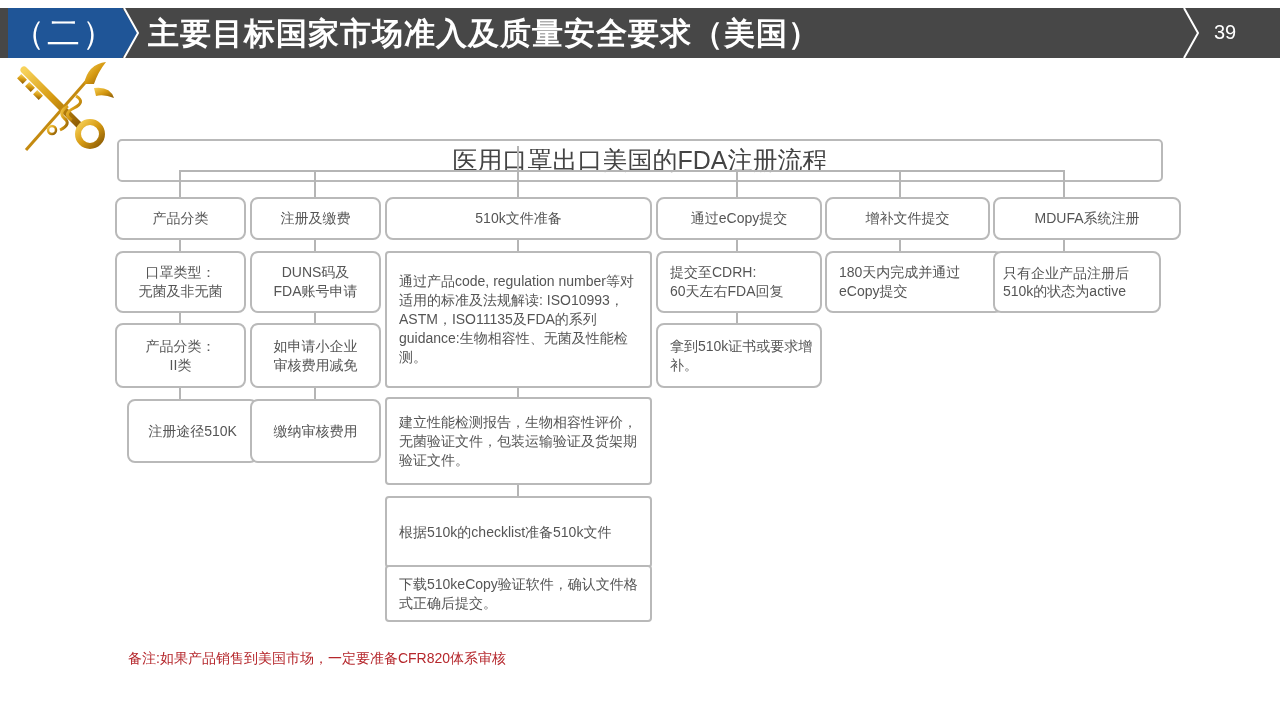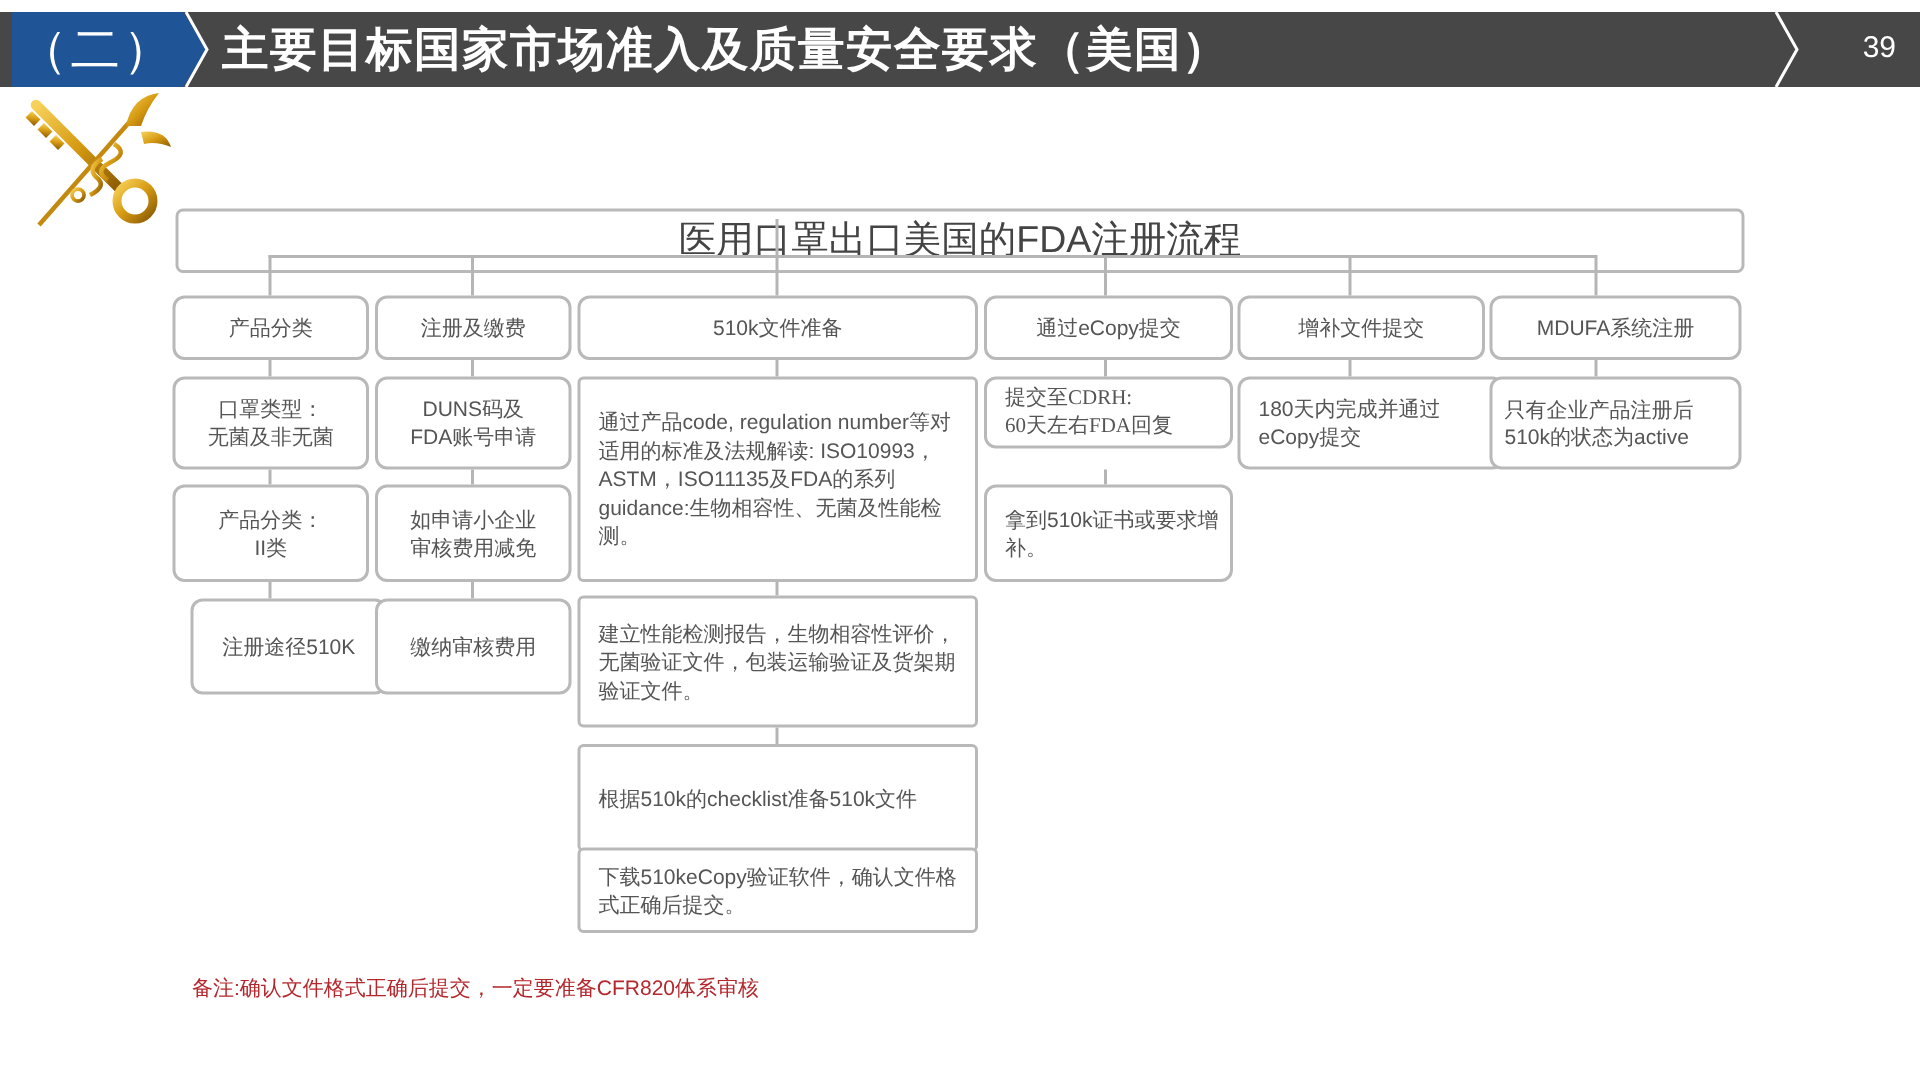--- a/index.html
+++ b/index.html
@@ -12,21 +12,21 @@
   
   .header-bar { left: 0; top: 8px; width: 1280px; height: 50px; background: #474747; }
   .header-section { left: 8px; top: 8px; height: 50px; width: 130px; background: #1f5597;
     clip-path: polygon(0 0, 114px 0, 130px 25px, 114px 50px, 0 50px); }
   .header-section-text { left: 12px; top: 8px; height: 50px; line-height: 50px; color: #fff;
     font-size: 33px; font-weight: normal; letter-spacing: 2px; white-space: nowrap; }
   .chev { width: 20px; height: 50px; top: 8px; }
   .header-title { left: 148px; top: 8px; height: 50px; line-height: 50px; color: #fff;
     font-size: 31px; font-weight: bold; white-space: nowrap; letter-spacing: 1px; }
   .page-num { left: 1214px; top: 8px; width: 50px; height: 50px; line-height: 48px; color: #fff;
-    font-size: 20px; text-align: right; font-family: "Liberation Sans", sans-serif; }
+    font-size: 20px; text-align: left; font-family: "Liberation Sans", sans-serif; }
 
   
   .logo { left: 14px; top: 58px; width: 100px; height: 96px; }
 
   
   .box { position: absolute; border: 2px solid #b9b9b9; border-radius: 8px; background: #fff;
     box-sizing: border-box; color: #555; font-size: 14px; line-height: 19px;
     font-family: "Liberation Sans", "DejaVu Sans", sans-serif; }
   .box.center { display: flex; align-items: center; justify-content: center; text-align: center; }
   .box.left { display: flex; align-items: center; padding-left: 12px; padding-right: 6px; text-align: left; }
@@ -111,40 +111,40 @@
 
 <div class="line vline" style="left:899px; top:240px; height:11px;"></div>
 
 <div class="line vline" style="left:1063px; top:240px; height:11px;"></div>
 
 <div class="box center" style="left:115px; top:197px; width:131px; height:43px;">产品分类</div>
 <div class="box center" style="left:250px; top:197px; width:131px; height:43px;text-align:right;">注册及缴费</div>
 <div class="box center" style="left:385px; top:197px; width:267px; height:43px;">510k文件准备</div>
 <div class="box center" style="left:656px; top:197px; width:166px; height:43px;">通过eCopy提交</div>
 <div class="box center" style="left:825px; top:197px; width:165px; height:43px;">增补文件提交</div>
-<div class="box center" style="left:993px; top:197px; width:168px; height:43px;text-align:center;">MDUFA系统注册</div>
+<div class="box center" style="left:993px; top:197px; width:188px; height:43px;text-align:center;">MDUFA系统注册</div>
 
 <div class="box center" style="left:115px; top:251px; width:131px; height:62px; white-space:pre-line;">口罩类型：
 无菌及非无菌</div>
 <div class="box center" style="left:115px; top:323px; width:131px; height:65px; white-space:pre-line;">产品分类：
 II类</div>
 <div class="box center" style="left:127px; top:399px; width:131px; height:64px;">注册途径510K</div>
 
 <div class="box center" style="left:250px; top:251px; width:131px; height:62px; white-space:pre-line;">DUNS码及
 FDA账号申请</div>
 <div class="box center" style="left:250px; top:323px; width:131px; height:65px; white-space:pre-line;">如申请小企业
 审核费用减免</div>
 <div class="box center" style="left:250px; top:399px; width:131px; height:64px;">缴纳审核费用</div>
 
 <div class="box left sq" style="left:385px; top:251px; width:267px; height:137px;">通过产品code, regulation number等对适用的标准及法规解读: ISO10993，ASTM，ISO11135及FDA的系列guidance:生物相容性、无菌及性能检测。</div>
 <div class="box left sq" style="left:385px; top:397px; width:267px; height:88px;">建立性能检测报告，生物相容性评价，无菌验证文件，包装运输验证及货架期验证文件。</div>
 <div class="box left sq" style="left:385px; top:496px; width:267px; height:72px;">根据510k的checklist准备510k文件</div>
 <div class="box left sq" style="left:385px; top:565px; width:267px; height:57px;">下载510keCopy验证软件，确认文件格式正确后提交。</div>
 
-<div class="box left" style="left:656px; top:251px; width:166px; height:48px; white-space:pre-line;font-family:Liberation Serif, serif;">提交至CDRH:
+<div class="box left" style="left:656px; top:251px; width:166px; height:62px; white-space:pre-line;">提交至CDRH:
 60天左右FDA回复</div>
 <div class="box left" style="left:656px; top:323px; width:166px; height:65px;">拿到510k证书或要求增补。</div>
 
 <div class="box left" style="left:825px; top:251px; width:178px; height:62px;">180天内完成并通过eCopy提交</div>
 
 <div class="box left" style="left:993px; top:251px; width:168px; height:62px; padding-left:8px; line-height:18px;">只有企业产品注册后510k的状态为active</div>
 
-<div class="abs note">备注:确认文件格式正确后提交，一定要准备CFR820体系审核</div>
+<div class="abs note">备注:如果产品销售到美国市场，一定要准备CFR820体系审核</div>
 
 </body></html>

